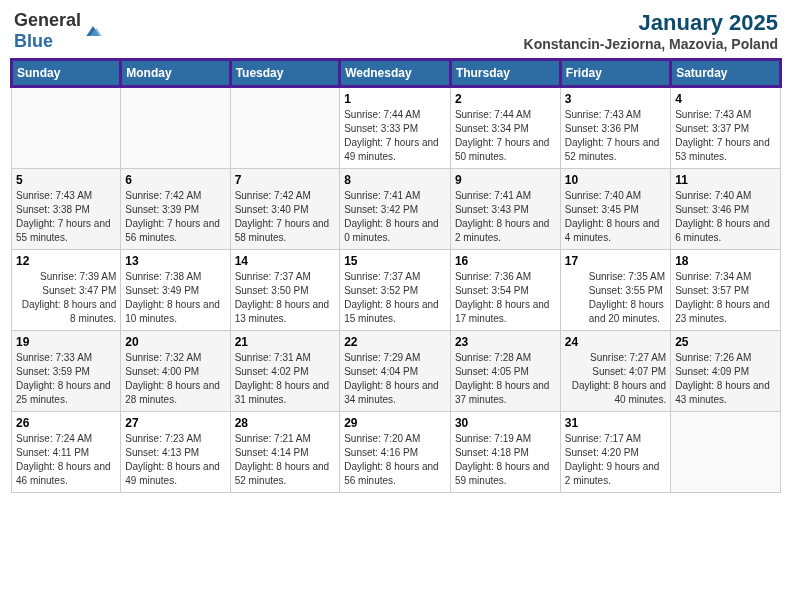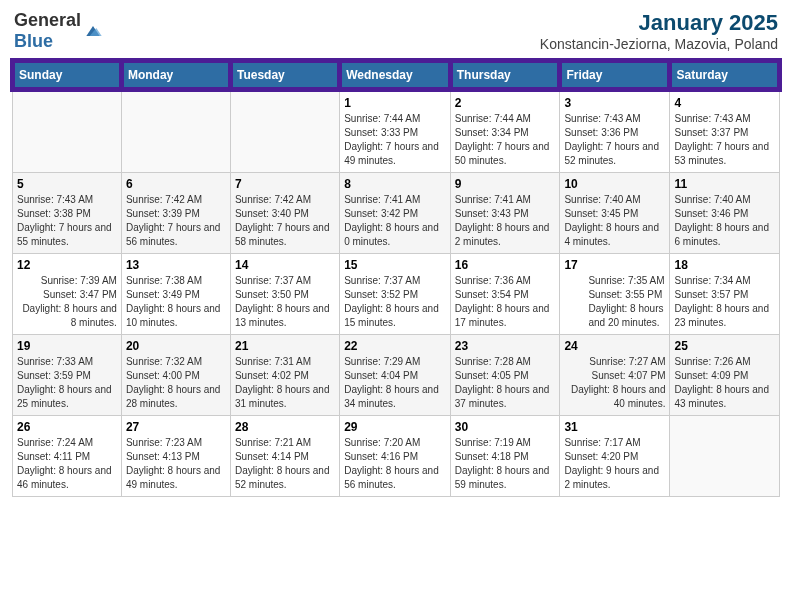--- a/index.html
+++ b/index.html
@@ -41,33 +41,34 @@
       text-align: right;
     }
     .month-title {
       font-size: 22px;
       font-weight: bold;
       color: #0c4a6e;
     }
     .subtitle {
       font-size: 14px;
       color: #444;
+      font-weight: bold;
     }
     table {
       width: 100%;
       border-collapse: collapse;
       font-size: 10.5px;
     }
     thead tr th {
       background-color: #2e6da4;
       color: #fff;
       padding: 5px 4px;
       text-align: left;
       font-size: 12px;
-      border: 5px solid #4c1d95;
+      border: 3px solid #4c1d95;
     }
     tbody tr td {
       border: 1px solid #ccc;
       vertical-align: top;
       padding: 4px 4px;
       width: 113px;
       min-height: 70px;
       background: #fff;
     }
     tbody tr:nth-child(even) td {

